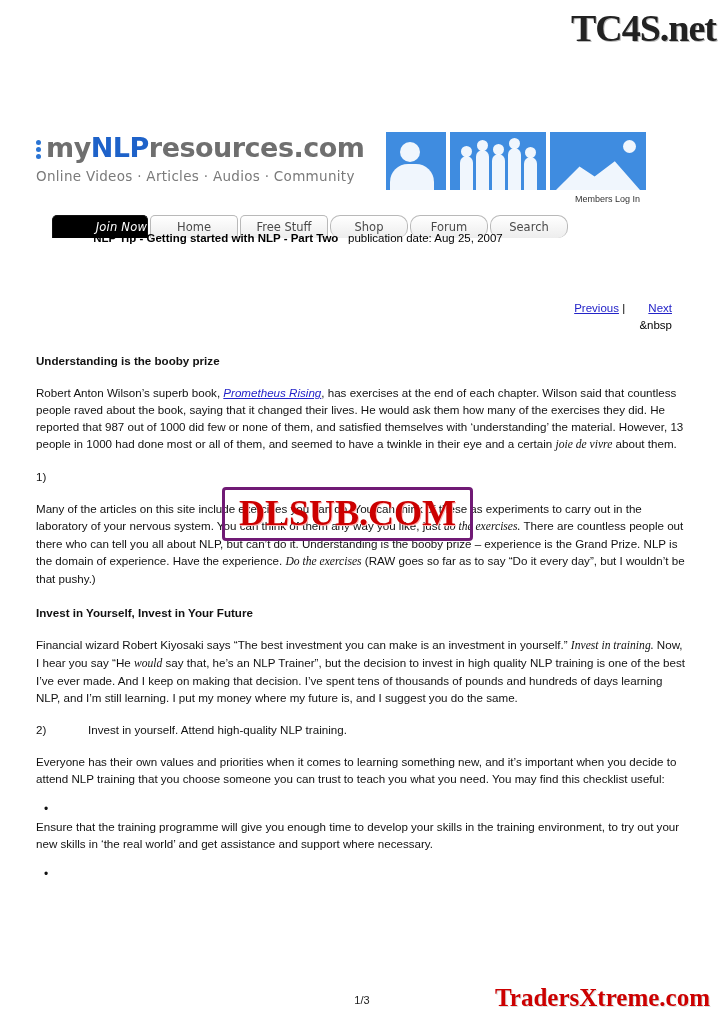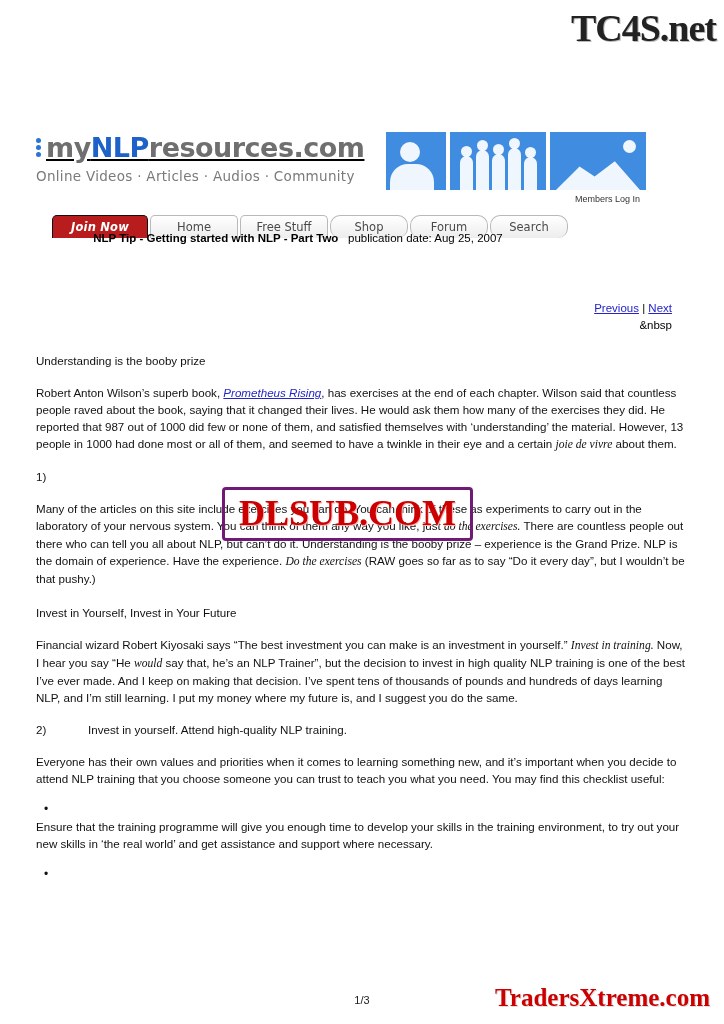--- a/index.html
+++ b/index.html
@@ -49,21 +49,21 @@
 
   
   .banner {
     position:absolute;
     top:134px; left:36px;
     width:604px; height:104px;
   }
   .logo {
     position:absolute; top:0; left:0; width:344px;
   }
-  .logo-row { display:flex; align-items:flex-start;text-decoration:underline; }
+  .logo-row { display:flex; align-items:center; }
   .logo-dots {
     display:flex; flex-direction:column; gap:2px; margin-right:5px; padding-top:4px;
   }
   .logo-dots i {
     display:block; width:5px; height:5px; background:#2a74d4; border-radius:50%;
   }
   .logo-text {
     font-family:"DejaVu Sans", sans-serif;
     font-size:27px;
     font-weight:bold;
@@ -120,63 +120,64 @@
     width:88px;
     text-align:center;
     border:1px solid #b9b9b9;
     border-bottom:none;
     background:linear-gradient(#ffffff,#ededed);
     border-radius:5px 5px 0 0;
     margin-right:2px;
     font-family:"DejaVu Sans", sans-serif;
   }
   .tab.join {
-    background:#b91c1c;
+    background:#000000;
     color:#ffffff;
     font-style:italic;
-    font-weight:bold;
+    font-weight:normal;
     width:96px;
     border-color:#111;
     letter-spacing:0.2px;
+    text-align:right;
   }
   .tab.wide { width:78px;border-radius:10px; }
 
   
   .title-line {
     position:absolute; top:232px; left:0; width:596px;
     text-align:center;
     font-size:11.5px;
   }
   .title-line .t { font-weight:bold; }
   .title-line .d { font-weight:normal; }
 
   
   .pager {
     position:absolute; top:302px; right:52px;
     font-size:11.5px;
     text-align:right;
   }
-  .pager a { color:#2323c8; text-decoration:underline; }
+  .pager a { color:#2323c8; text-decoration:underline;margin-left:20px; }
   .pager .sep { color:#000; }
   .nbsp-line {
     position:absolute; top:319px; right:52px;
     font-size:11.5px; color:#000;
   }
 
   
   .doc {
     position:absolute;
     top:352px; left:36px; width:652px;
     font-size:11.6px;
     line-height:17px;
     color:#111;
   }
   .doc h2 {
     font-size:11.6px;
-    font-weight:normal;
+    font-weight:bold;
     margin:0 0 15px 0;
   }
   .doc h2.second { margin-top:17px; }
   .doc p { margin:0 0 15px 0; }
   .doc a.inline { color:#2323c8; text-decoration:underline; font-style:italic; }
   .it { font-style:italic;font-family:Liberation Serif, serif; }
   .numbered { display:flex; }
   .numbered .n { width:52px; flex:none; }
   .bullet {
     margin:0 0 2px 0;

